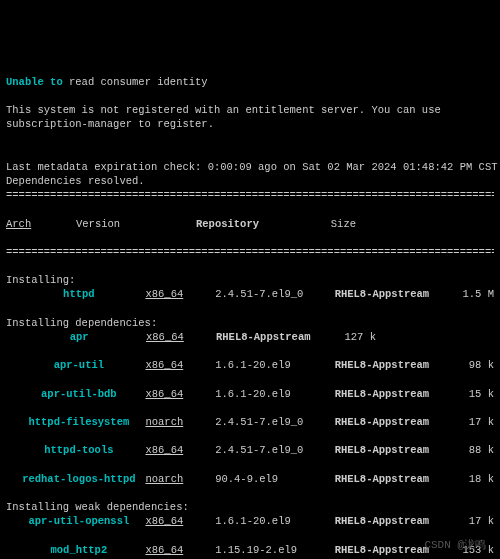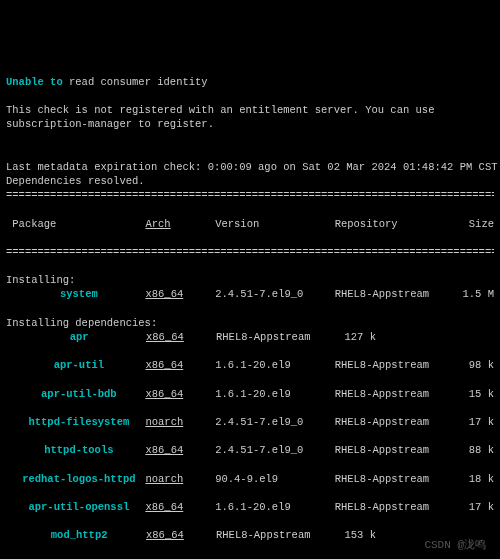--- a/index.html
+++ b/index.html
@@ -20,56 +20,57 @@
   .hr {
     color: #ccc;
     overflow: hidden;
     display: block;
     max-width: 100%;
   }
   .row { display: flex; }
   .c-pkg   { width: 140px; }
   .c-arch  { width: 70px; text-decoration: underline; }
   .c-ver   { width: 120px; }
-  .c-repo  { width: 122px; }
+  .c-repo  { width: 122px; font-weight: bold; }
   .c-size  { width: 38px; text-align: right; }
   .watermark {
     position: absolute;
     right: 14px;
     bottom: 6px;
     color: #555;
     font-size: 11px;
   }
 </style>
 </head>
 <body>
 
 
 
 <div>
 <span class="cyan bold">Unable to</span><span> read consumer identity</span>
 <span> </span>
-<div style="white-space:normal;">This check is not registered with an entitlement server. You can use subscription-manager to register.</div>
+<div style="white-space:normal;">This system is not registered with an entitlement server. You can use subscription-manager to register.</div>
 <span> </span>
 <span>Last metadata expiration check: 0:00:09 ago on Sat 02 Mar 2024 01:48:42 PM CST.</span>
 <span>Dependencies resolved.</span>
 <span class="hr">====================================================================================</span>
-<div class="row"><span class="c-pkg"> Package</span><span class="c-arch">Arch</span><span class="c-ver">Version</span><span class="c-repo">Repository</span><span class="c-size">Size</span></div>
+<div class="row"><span class="c-arch">Arch</span><span class="c-ver">Version</span><span class="c-repo">Repository</span><span class="c-size">Size</span></div>
 <span class="hr">====================================================================================</span>
 <span>Installing:</span>
-<div class="row"><span class="c-pkg cyan bold"> system</span><span class="c-arch">x86_64</span><span class="c-ver">2.4.51-7.el9_0</span><span class="c-repo">RHEL8-Appstream</span><span class="c-size">1.5 M</span></div>
+<div class="row"><span class="c-pkg cyan bold"> httpd</span><span class="c-arch">x86_64</span><span class="c-ver">2.4.51-7.el9_0</span><span class="c-repo">RHEL8-Appstream</span><span class="c-size">1.5 M</span></div>
 <span>Installing dependencies:</span>
 <div class="row"><span class="c-pkg cyan bold"> apr</span><span class="c-arch">x86_64</span><span class="c-repo">RHEL8-Appstream</span><span class="c-size">127 k</span></div>
 <div class="row"><span class="c-pkg cyan bold"> apr-util</span><span class="c-arch">x86_64</span><span class="c-ver">1.6.1-20.el9</span><span class="c-repo">RHEL8-Appstream</span><span class="c-size">98 k</span></div>
 <div class="row"><span class="c-pkg cyan bold"> apr-util-bdb</span><span class="c-arch">x86_64</span><span class="c-ver">1.6.1-20.el9</span><span class="c-repo">RHEL8-Appstream</span><span class="c-size">15 k</span></div>
 <div class="row"><span class="c-pkg cyan bold"> httpd-filesystem</span><span class="c-arch">noarch</span><span class="c-ver">2.4.51-7.el9_0</span><span class="c-repo">RHEL8-Appstream</span><span class="c-size">17 k</span></div>
 <div class="row"><span class="c-pkg cyan bold"> httpd-tools</span><span class="c-arch">x86_64</span><span class="c-ver">2.4.51-7.el9_0</span><span class="c-repo">RHEL8-Appstream</span><span class="c-size">88 k</span></div>
 <div class="row"><span class="c-pkg cyan bold"> redhat-logos-httpd</span><span class="c-arch">noarch</span><span class="c-ver">90.4-9.el9</span><span class="c-repo">RHEL8-Appstream</span><span class="c-size">18 k</span></div>
+<span>Installing weak dependencies:</span>
 <div class="row"><span class="c-pkg cyan bold"> apr-util-openssl</span><span class="c-arch">x86_64</span><span class="c-ver">1.6.1-20.el9</span><span class="c-repo">RHEL8-Appstream</span><span class="c-size">17 k</span></div>
-<div class="row"><span class="c-pkg cyan bold"> mod_http2</span><span class="c-arch">x86_64</span><span class="c-repo">RHEL8-Appstream</span><span class="c-size">153 k</span></div>
+<div class="row"><span class="c-pkg cyan bold"> mod_http2</span><span class="c-arch">x86_64</span><span class="c-ver">1.15.19-2.el9</span><span class="c-repo">RHEL8-Appstream</span><span class="c-size">153 k</span></div>
 
 
 
 
 
 
 
 
 
 

